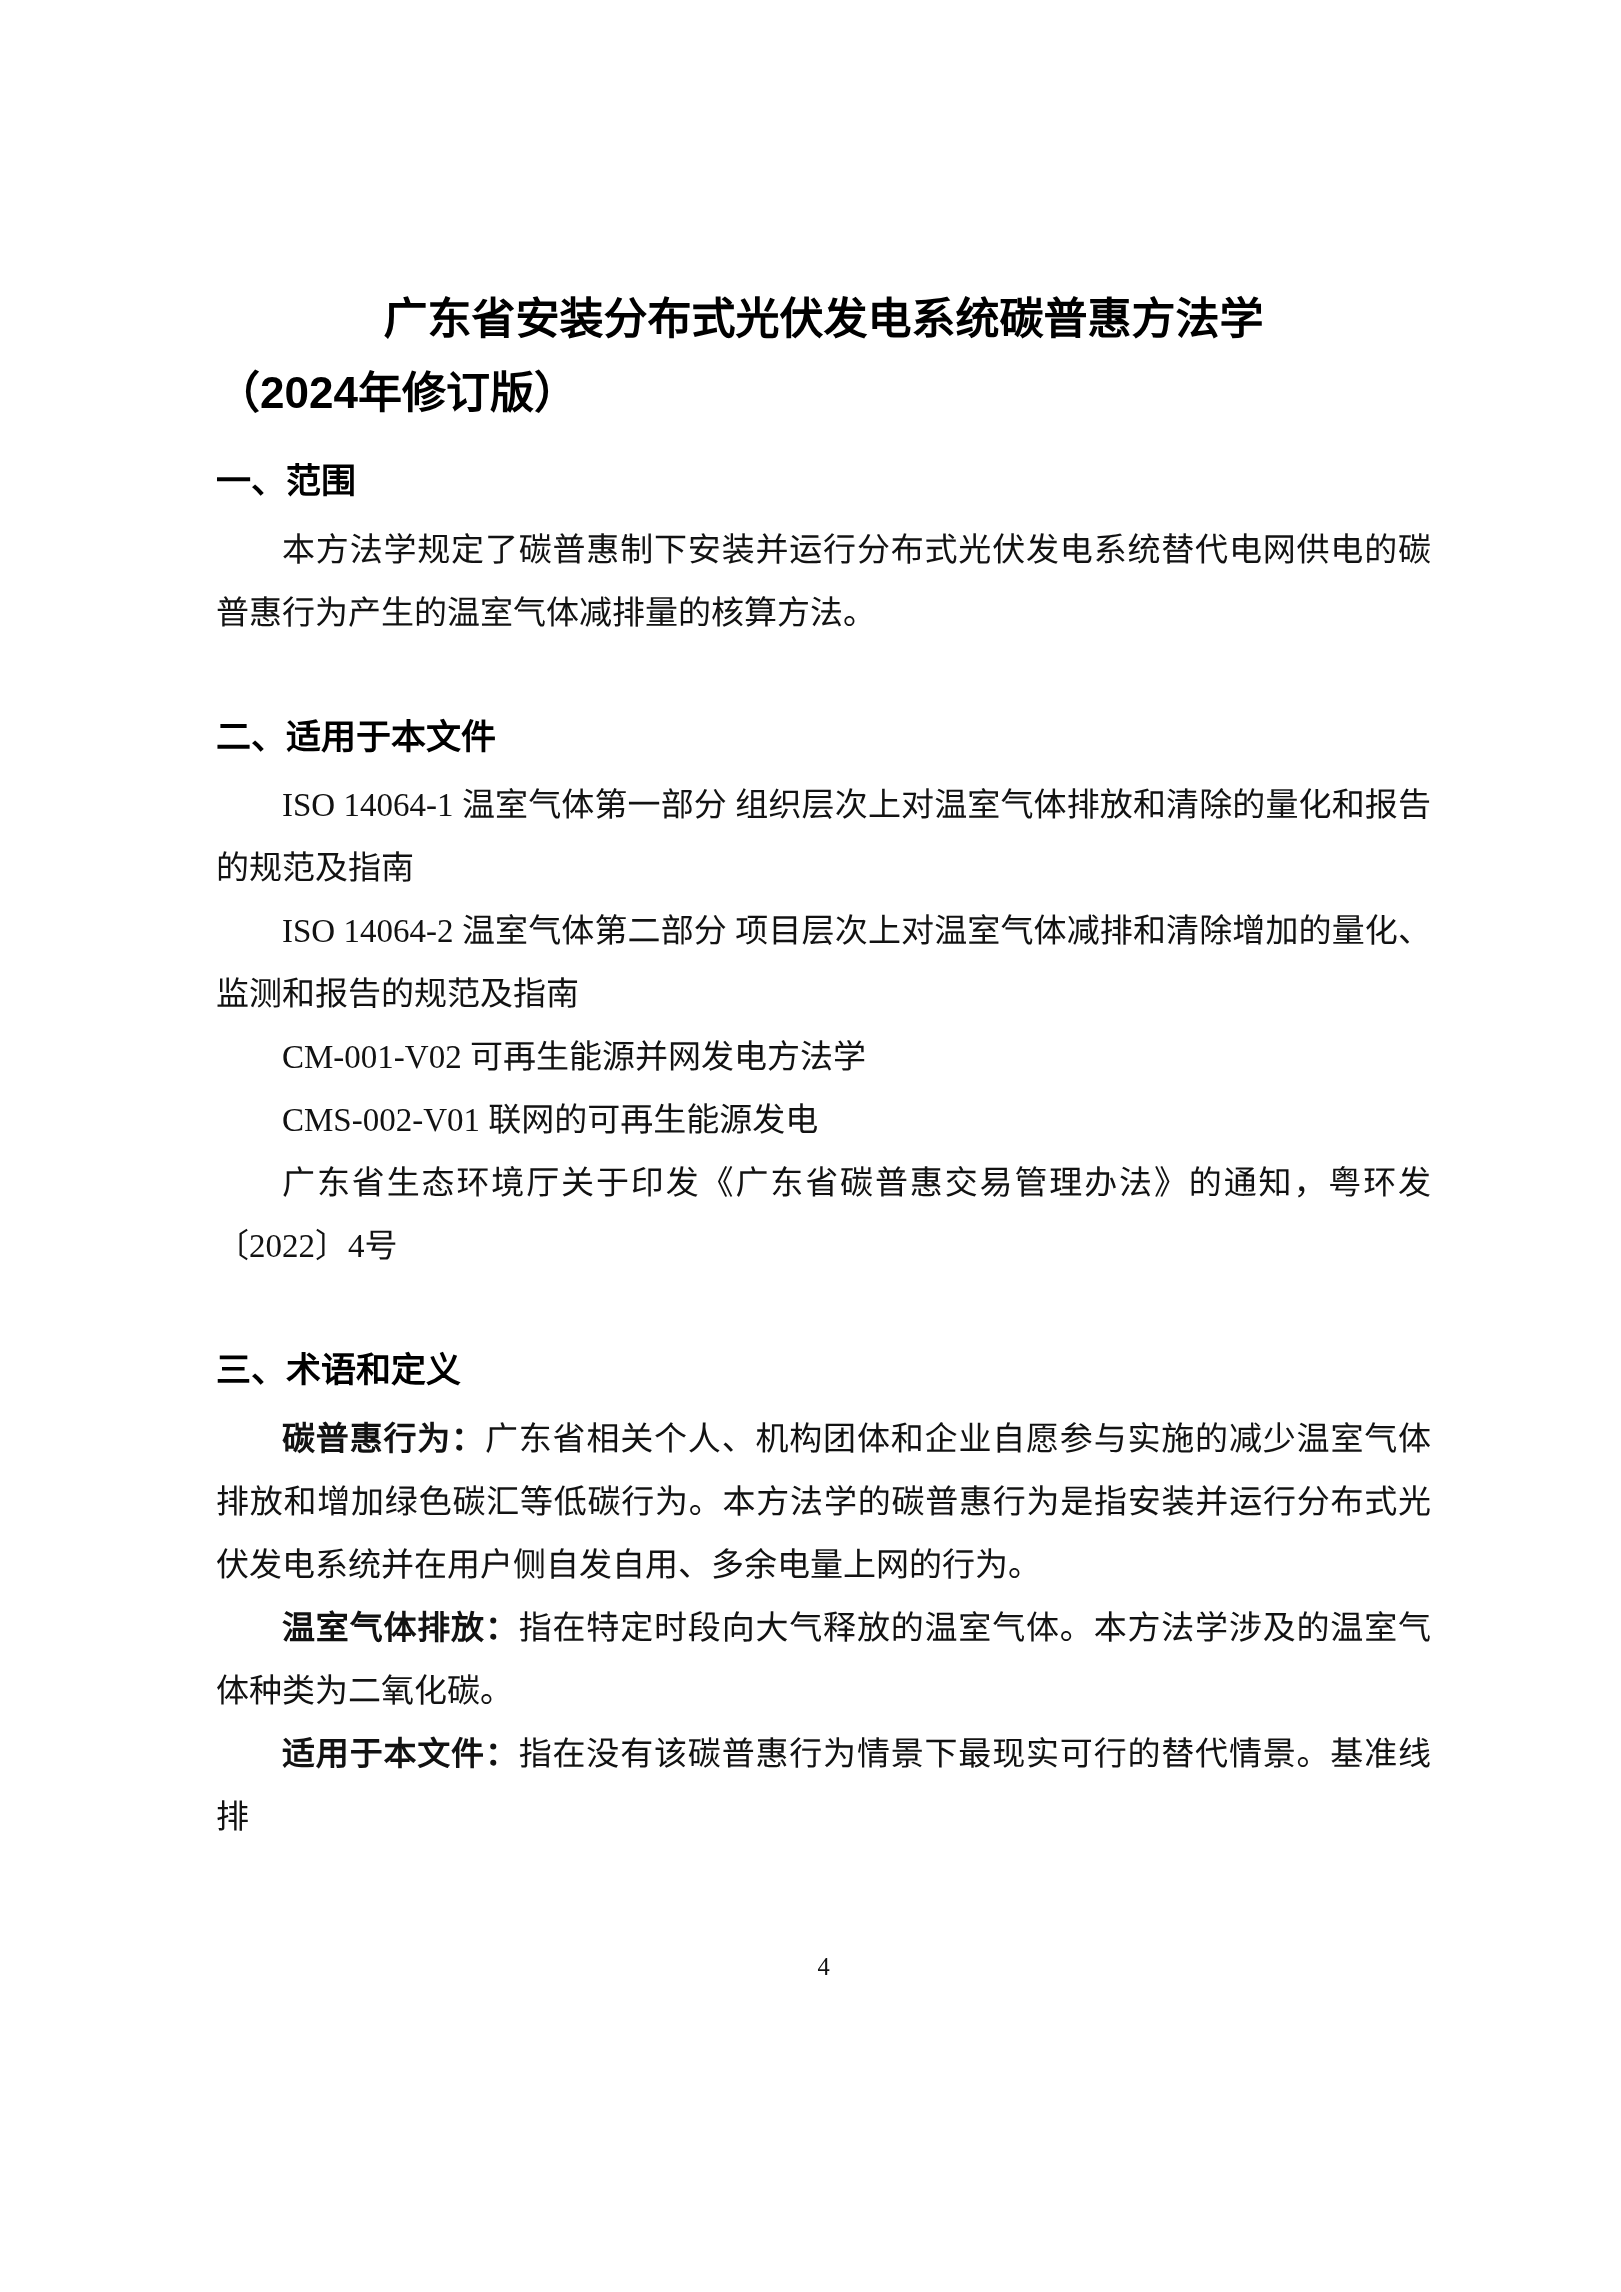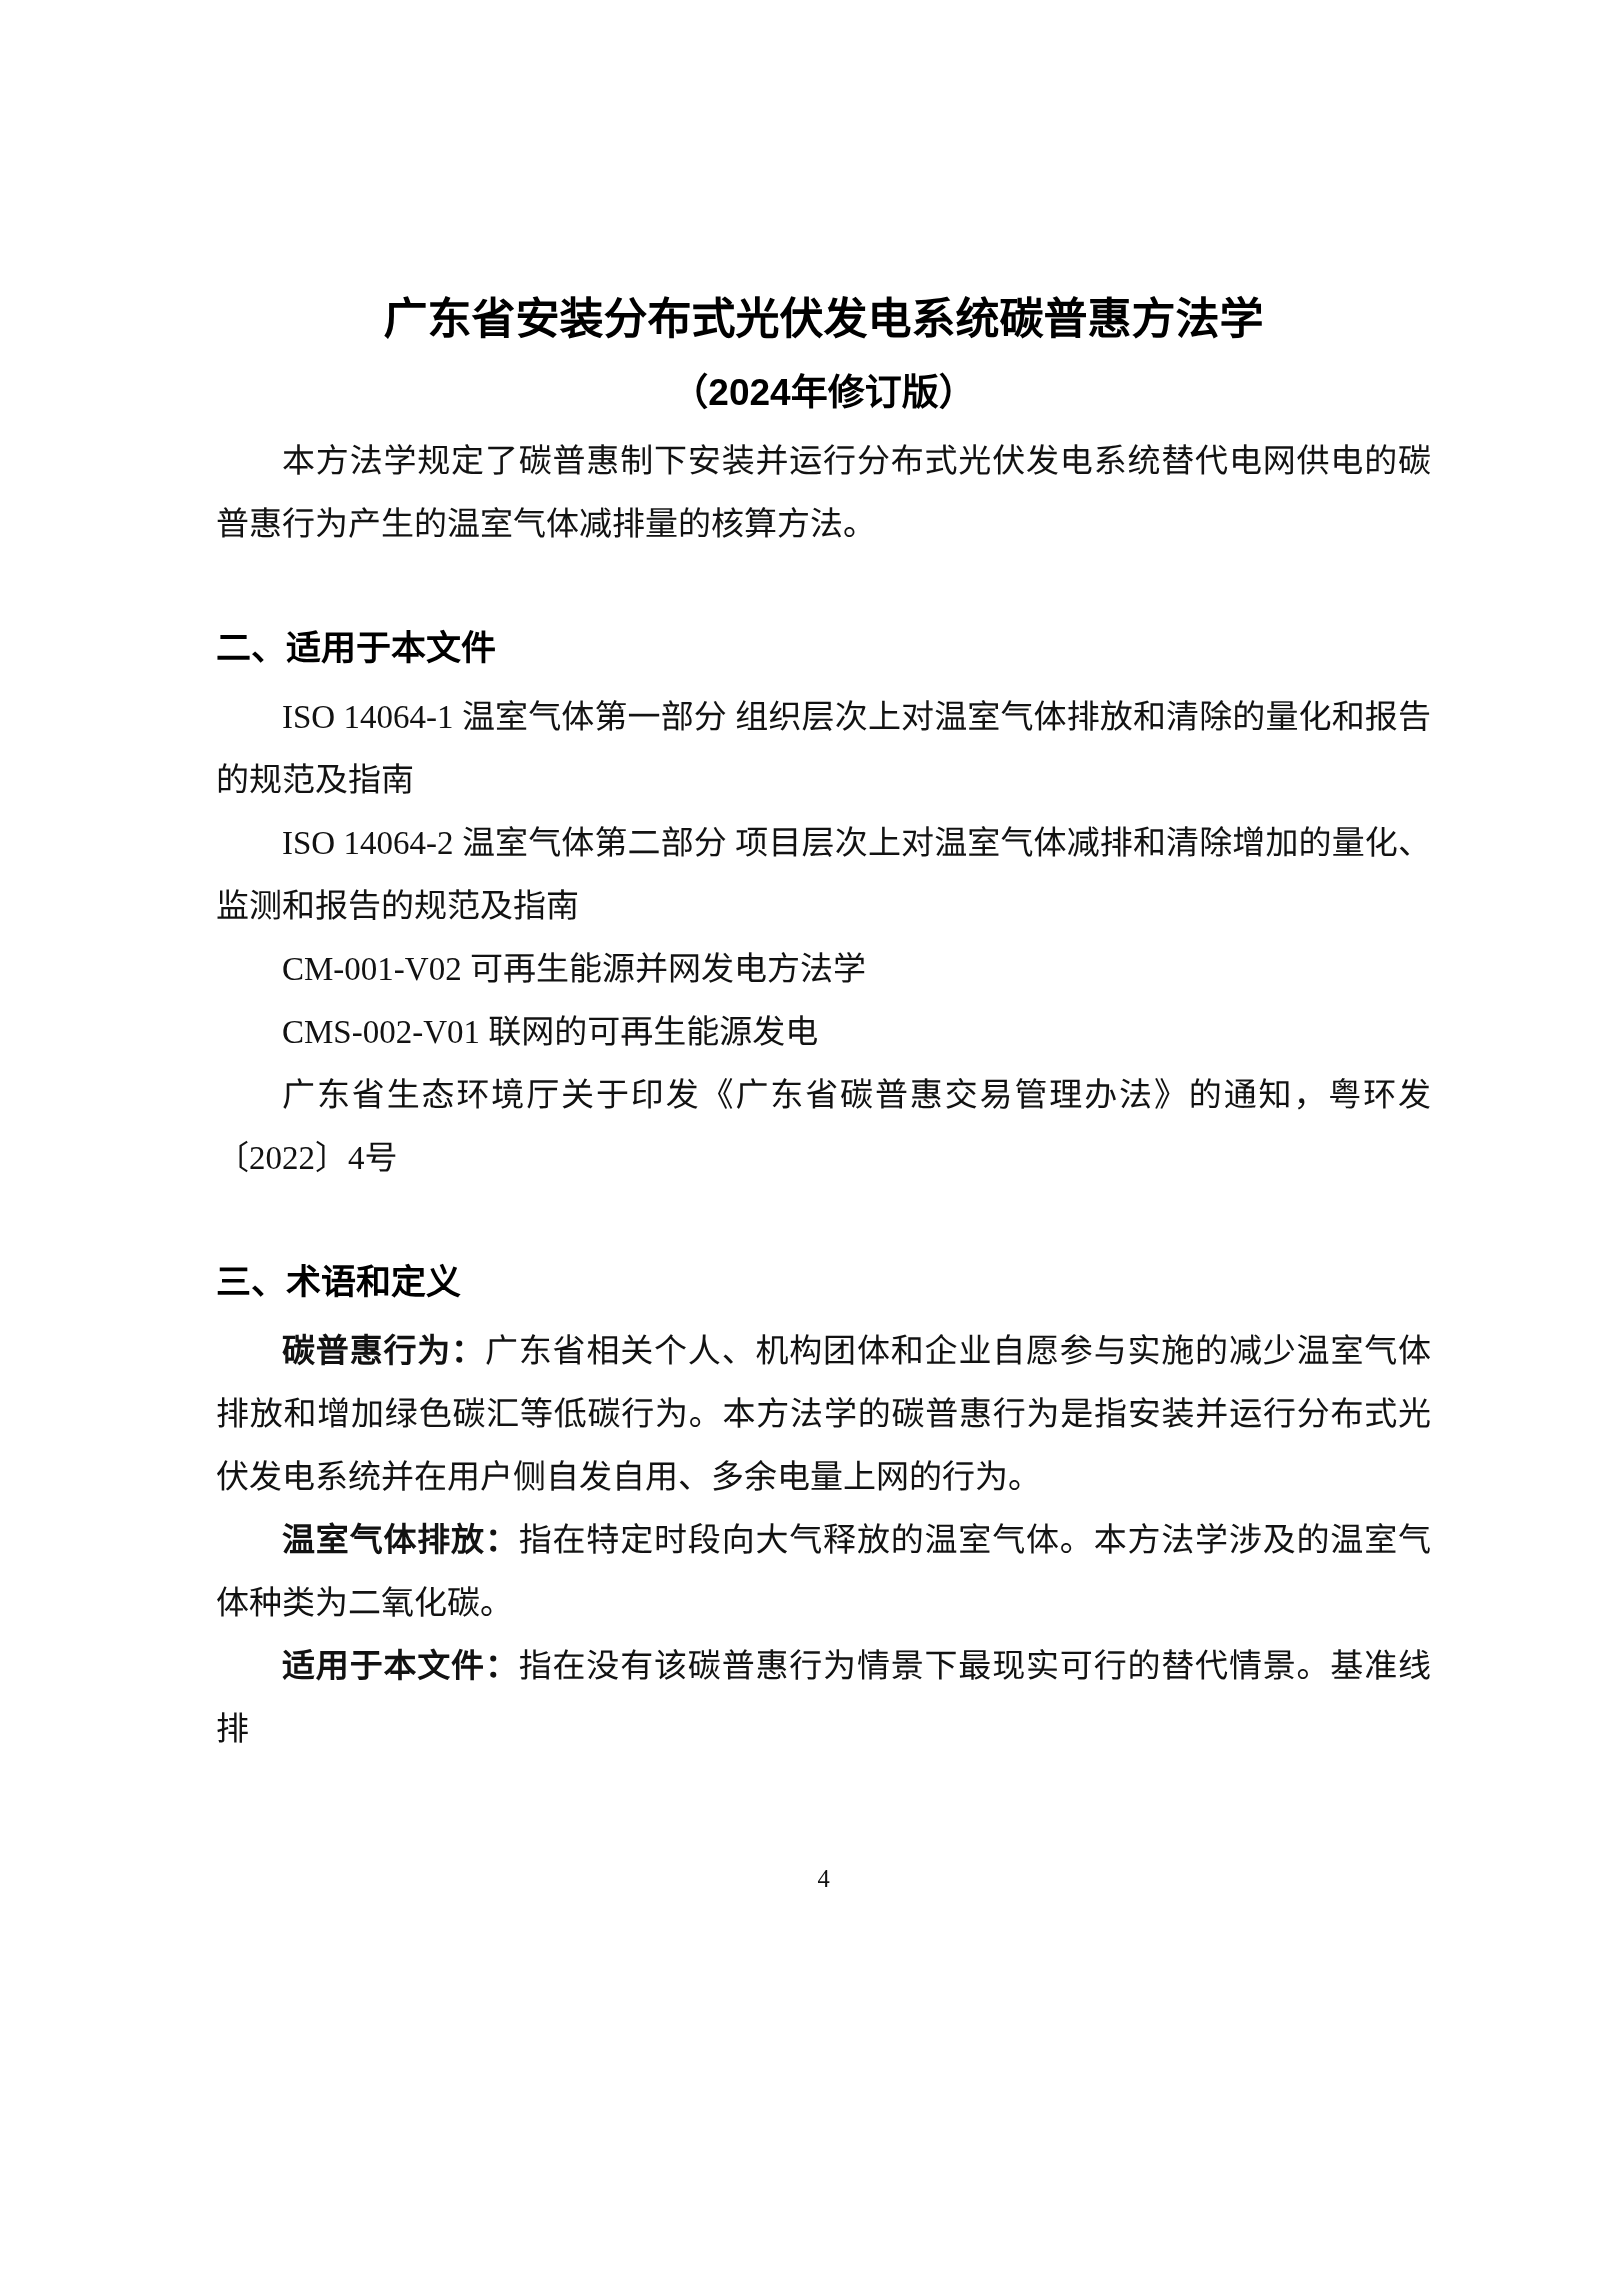--- a/index.html
+++ b/index.html
@@ -23,23 +23,23 @@
     font-weight: bold;
     font-size: 44px;
     line-height: 74px;
     text-align: center;
     color: #000000;
     margin: 0;
   }
   .doc-subtitle {
     font-family: "Liberation Sans", "DejaVu Sans", sans-serif;
     font-weight: bold;
-    font-size: 37px;
+    font-size: 44px;
     line-height: 74px;
-    text-align: center;
+    text-align: left;
     color: #000000;
     margin: 0;
   }
   .sec-heading {
     font-family: "Liberation Sans", "DejaVu Sans", sans-serif;
     font-weight: bold;
     font-size: 35px;
     line-height: 69px;
     color: #000000;
     margin: 57px 0 3.9px 0;
@@ -67,20 +67,21 @@
   }
 </style>
 </head>
 <body>
 
 <div class="page">
 
   <h1 class="doc-title">广东省安装分布式光伏发电系统碳普惠方法学</h1>
   <h2 class="doc-subtitle">（2024年修订版）</h2>
 
+  <h3 class="sec-heading first">一、范围</h3>
   <p class="body-p">本方法学规定了碳普惠制下安装并运行分布式光伏发电系统替代电网供电的碳普惠行为产生的温室气体减排量的核算方法。</p>
 
   <h3 class="sec-heading">二、适用于本文件</h3>
   <p class="body-p">ISO 14064-1 温室气体第一部分 组织层次上对温室气体排放和清除的量化和报告的规范及指南</p>
   <p class="body-p">ISO 14064-2 温室气体第二部分 项目层次上对温室气体减排和清除增加的量化、监测和报告的规范及指南</p>
   <p class="body-p">CM-001-V02 可再生能源并网发电方法学</p>
   <p class="body-p">CMS-002-V01 联网的可再生能源发电</p>
   <p class="body-p">广东省生态环境厅关于印发《广东省碳普惠交易管理办法》的通知，粤环发〔2022〕4号</p>
 
   <h3 class="sec-heading">三、术语和定义</h3>

